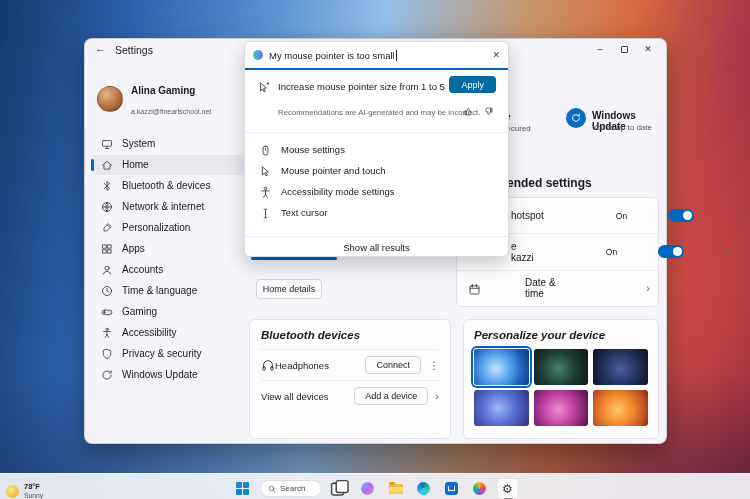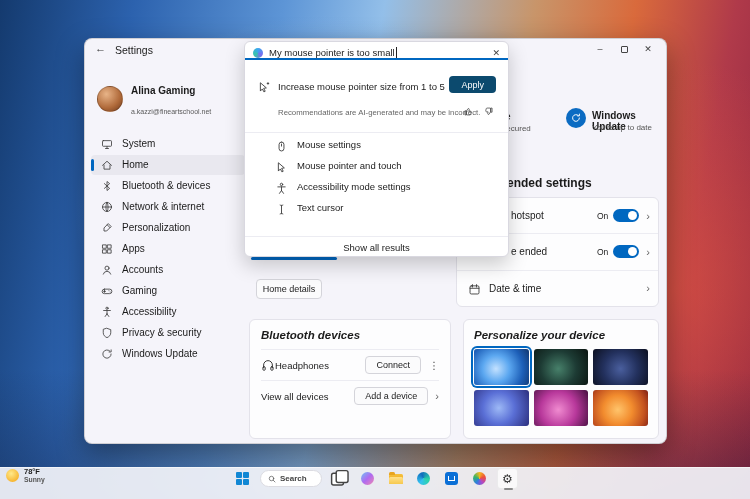--- a/index.html
+++ b/index.html
@@ -44,21 +44,21 @@
   .frag1{left:420px;top:72px;font-size:10px;font-weight:600;}
   .frag2{left:404px;top:85px;font-size:8px;color:#555;}
   .wu-ico{left:481px;top:69px;width:20px;height:20px;border-radius:50%;background:#0b6bc2;display:flex;align-items:center;justify-content:center;}
   .wu-ico svg{width:12px;height:12px;stroke:#fff;fill:none;stroke-width:1.3;stroke-linecap:round;}
   .wu-title{left:507px;top:71px;font-size:10px;font-weight:600;}
   .wu-sub{left:507px;top:84px;font-size:8px;color:#555;}
   .rec-head{left:422px;top:137px;font-size:12px;font-weight:700;}
 
   .card{background:#fdfdfe;border:1px solid #e3e2ea;border-radius:6px;}
   .rec-card{left:371px;top:158px;width:203px;height:110px;display:flex;flex-direction:column;}
-  .rec-row{flex:1;display:flex;align-items:center;padding:0 8px 0 0;}
+  .rec-row{flex:1;display:flex;align-items:center;padding:0 8px 0 0;gap:36px;}
   .rec-row + .rec-row{border-top:1px solid #ececf2;}
   .rec-frag{font-size:10px;margin-left:54px;}
   .rec-label{font-size:10px;margin-left:8px;}
   .rec-row .sp{flex:1;}
   .state{font-size:8.5px;margin-right:5px;}
   .toggle{width:26px;height:13px;border-radius:7px;background:#0067c0;position:relative;flex:none;}
   .toggle .knob{position:absolute;right:2px;top:2px;width:9px;height:9px;border-radius:50%;background:#fff;}
   .chev{font-size:11px;color:#666;margin-left:7px;}
   .row-ico{width:13px;height:13px;margin-left:11px;flex:none;}
   .row-ico svg{width:13px;height:13px;stroke:#3a3a3a;fill:none;stroke-width:1.1;stroke-linecap:round;stroke-linejoin:round;}
@@ -87,44 +87,44 @@
   .t1{background:radial-gradient(circle at 40% 55%, #c3e1ff 0%, #5ba7f0 35%, #1d5fb8 70%, #12366e 100%);}
   .t2{background:radial-gradient(circle at 45% 55%, #47806a 0%, #1d3b34 50%, #0a1410 100%);}
   .t3{background:radial-gradient(circle at 50% 55%, #4a5f9e 0%, #23315e 50%, #0c1020 100%);}
   .t4{background:radial-gradient(circle at 45% 50%, #9db9f6 0%, #5a6fd6 45%, #2c2f7e 100%);}
   .t5{background:radial-gradient(circle at 45% 55%, #f08bd0 0%, #b8389b 50%, #45103f 100%);}
   .t6{background:radial-gradient(circle at 45% 55%, #ffc46b 0%, #f28c2e 40%, #c2511f 75%, #7e1f14 100%);}
 
   
   .search-panel{position:absolute;left:159px;top:2px;width:265px;height:216px;background:#fff;border:1px solid #d9d8e0;
     border-radius:6px;box-shadow:0 8px 20px rgba(0,0,0,.2);z-index:10;}
-  .search-row{position:relative;height:18px;border-bottom:2px solid #0067c0;display:flex;align-items:flex-end;padding:0 8px;}
+  .search-row{position:relative;height:28px;border-bottom:2px solid #0067c0;display:flex;align-items:center;padding:0 8px;}
   .sicon{width:10px;height:10px;border-radius:50%;flex:none;background:conic-gradient(#3aa7f0,#7a6cf0,#38c6a8,#3aa7f0);}
   .sval{font-size:9.5px;margin-left:6px;white-space:nowrap;}
   .caret{width:1px;height:11px;background:#222;margin-left:1px;}
   .sclear{margin-left:auto;font-size:9px;color:#444;}
   .sp-ico{width:13px;height:13px;flex:none;}
   .sp-ico svg{width:13px;height:13px;stroke:#3a3a3a;fill:none;stroke-width:1.1;stroke-linecap:round;stroke-linejoin:round;}
   .reco-row{position:absolute;left:12px;right:12px;top:32px;height:24px;display:flex;align-items:center;}
   .reco-text{font-size:9.5px;margin-left:8px;}
-  .apply-btn{position:absolute;right:0;top:2px;height:17px;padding:0 12px;background:#0c4a6e;color:#fff;border:none;border-radius:4px;
+  .apply-btn{position:absolute;right:0;top:2px;height:17px;padding:0 12px;background:#0369a1;color:#fff;border:none;border-radius:4px;
     font-size:9px;font-family:inherit;display:flex;align-items:center;cursor:default;}
   .disc-row{position:absolute;left:33px;right:12px;top:66px;display:flex;align-items:center;}
   .disc-text{font-size:7.8px;color:#666;}
   .thumbs{position:absolute;right:14px;top:64px;display:flex;gap:9px;}
   .thumbs svg{width:11px;height:11px;stroke:#444;fill:none;stroke-width:1.1;stroke-linejoin:round;}
   .p-div{position:absolute;left:0;right:0;top:90px;border-top:1px solid #ececf2;}
-  .res-row{position:absolute;left:16px;right:0;height:21px;display:flex;align-items:flex-start;padding:0 14px;}
+  .res-row{position:absolute;left:0;right:0;height:21px;display:flex;align-items:center;padding:0 14px;}
   .res-label{font-size:9.5px;margin-left:9px;}
   .show-all{position:absolute;left:0;right:0;top:194px;height:22px;display:flex;align-items:center;justify-content:center;
     font-size:9.5px;border-top:1px solid #ececf2;}
 
   
-  .taskbar{position:absolute;left:0;right:0;bottom:0;height:32px;background:rgba(243,244,250,.92);
-    border-top:1px solid rgba(255,255,255,.55);display:flex;align-items:flex-start;font-weight:bold;}
+  .taskbar{position:absolute;left:0;right:0;bottom:0;height:26px;background:rgba(243,244,250,.92);
+    border-top:1px solid rgba(255,255,255,.55);display:flex;align-items:flex-end;}
   .tb-left{position:absolute;left:6px;display:flex;align-items:center;}
   .sun{width:13px;height:13px;border-radius:50%;background:radial-gradient(circle at 40% 35%, #ffe98a, #f7b733 70%);flex:none;}
   .wx{margin-left:5px;line-height:1.1;}
   .wx b{display:block;font-size:7.5px;}
   .wx i{display:block;font-style:normal;font-size:6.8px;color:#555;}
   .tb-center{margin:0 auto;display:flex;align-items:center;gap:7px;}
   .start{width:14px;height:14px;display:grid;grid-template-columns:6px 6px;grid-template-rows:6px 6px;gap:1.5px;}
   .start i{background:#1187d4;border-radius:1px;}
   .search-pill{display:flex;align-items:center;width:62px;height:17px;background:#fff;border:1px solid #dcdce2;border-radius:9px;padding:0 7px;}
   .search-pill svg{width:8px;height:8px;stroke:#555;fill:none;stroke-width:1.4;stroke-linecap:round;}
@@ -220,20 +220,27 @@
         </div>
         <div class="nav-item">
           <svg viewBox="0 0 16 16">
               <circle cx="8" cy="5.5" r="2.7"></circle>
               <path d="M3 13.5a5.2 5.2 0 0 1 10 0"></path>
             </svg>
           <span class="nav-label">Accounts</span>
         </div>
         <div class="nav-item">
           <svg viewBox="0 0 16 16">
+              <circle cx="8" cy="8" r="6"></circle>
+              <path d="M8 4.5V8l2.5 1.5"></path>
+            </svg>
+          <span class="nav-label">Time &amp; language</span>
+        </div>
+        <div class="nav-item">
+          <svg viewBox="0 0 16 16">
               <rect x="1.5" y="5.5" width="13" height="6" rx="3"></rect>
               <path d="M4.7 7.2v2.6M3.4 8.5H6M10.6 7.6h.01M12.2 9.4h.01"></path>
             </svg>
           <span class="nav-label">Gaming</span>
         </div>
         <div class="nav-item">
           <svg viewBox="0 0 16 16">
               <circle cx="8" cy="3" r="1.5"></circle>
               <path d="M3.5 6h9M8 6v4.5M8 10.5L5.5 14M8 10.5l2.5 3.5"></path>
             </svg>
@@ -272,21 +279,21 @@
         <div class="rec-row">
           <span class="rec-frag">hotspot</span>
           <span class="sp"></span>
           <span class="state">On</span>
           <span class="toggle">
               <span class="knob"></span>
             </span>
           <span class="chev">›</span>
         </div>
         <div class="rec-row">
-          <span class="rec-frag">e ended</span>
+          <span class="rec-frag">e kazzi</span>
           <span class="sp"></span>
           <span class="state">On</span>
           <span class="toggle">
               <span class="knob"></span>
             </span>
           <span class="chev">›</span>
         </div>
         <div class="rec-row">
           <span class="row-ico">
             <svg viewBox="0 0 16 16">

